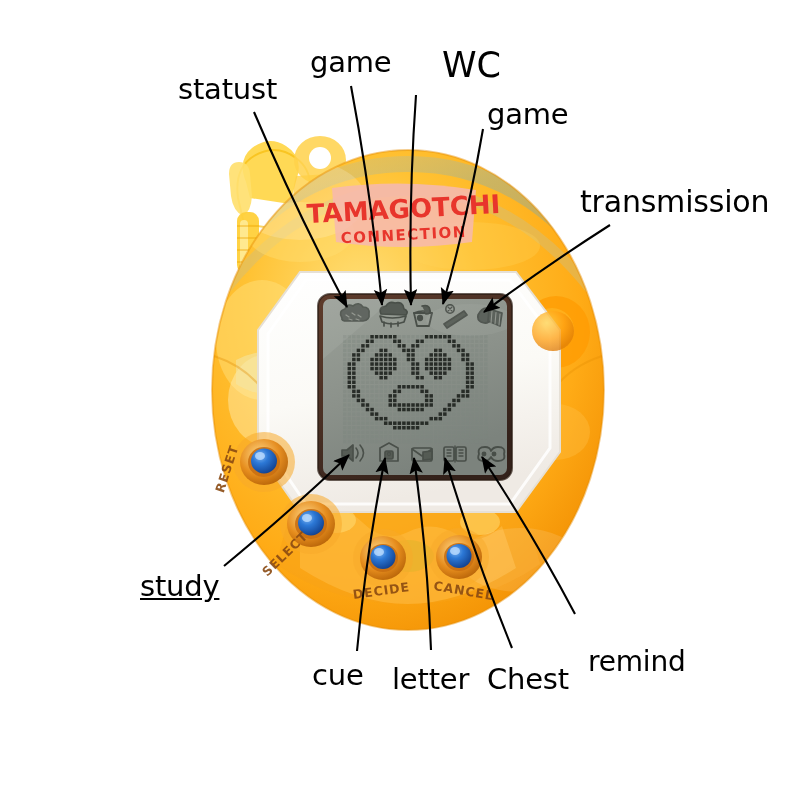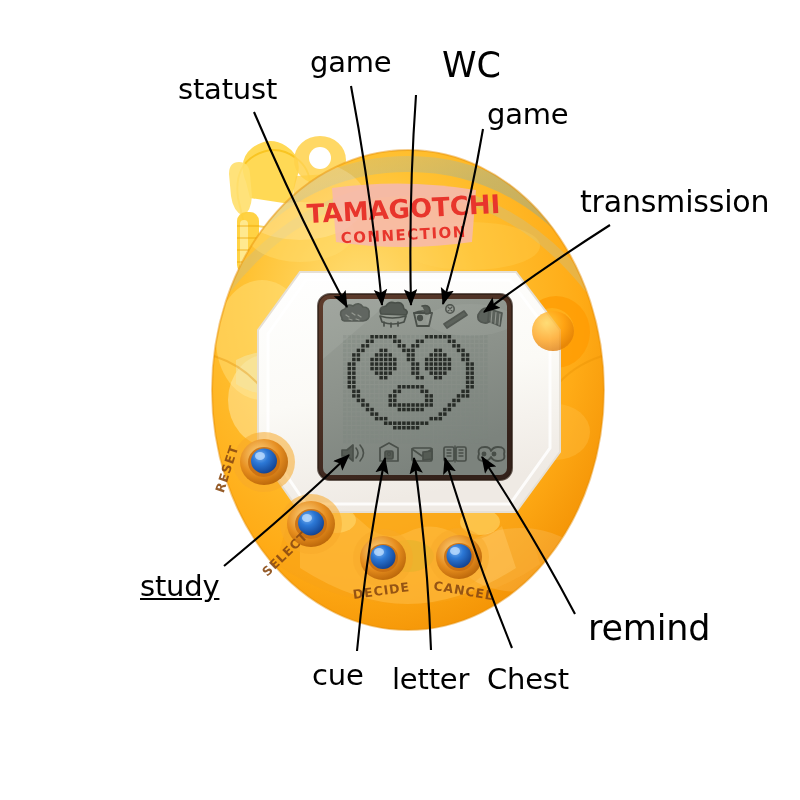--- a/index.html
+++ b/index.html
@@ -1064,16 +1064,16 @@
   <div id="labels">
       <div class="lbl" style="left: 178px; top: 75px; font-size: 29px;">statust</div>
       <div class="lbl" style="left: 310px; top: 48px; font-size: 29px;">game</div>
       <div class="lbl" style="left: 398px; top: 48px; font-size: 35px; margin-left: 44px;">WC</div>
       <div class="lbl" style="left: 487px; top: 100px; font-size: 29px;">game</div>
       <div class="lbl" style="left: 580px; top: 187px; font-size: 30px;">transmission</div>
       <div class="lbl" style="left: 140px; top: 572px; font-size: 29px; text-decoration: underline;">study</div>
       <div class="lbl" style="left: 312px; top: 661px; font-size: 29px;">cue</div>
       <div class="lbl" style="left: 392px; top: 665px; font-size: 29px;">letter</div>
       <div class="lbl" style="left: 487px; top: 665px; font-size: 29px;">Chest</div>
-      <div class="lbl" style="left: 588px; top: 611px; font-size: 35px;">remind</div>
+      <div class="lbl" style="left: 588px; top: 648px; font-size: 28px;">remind</div>
     </div>
 
 </div>
 
 </body></html>

